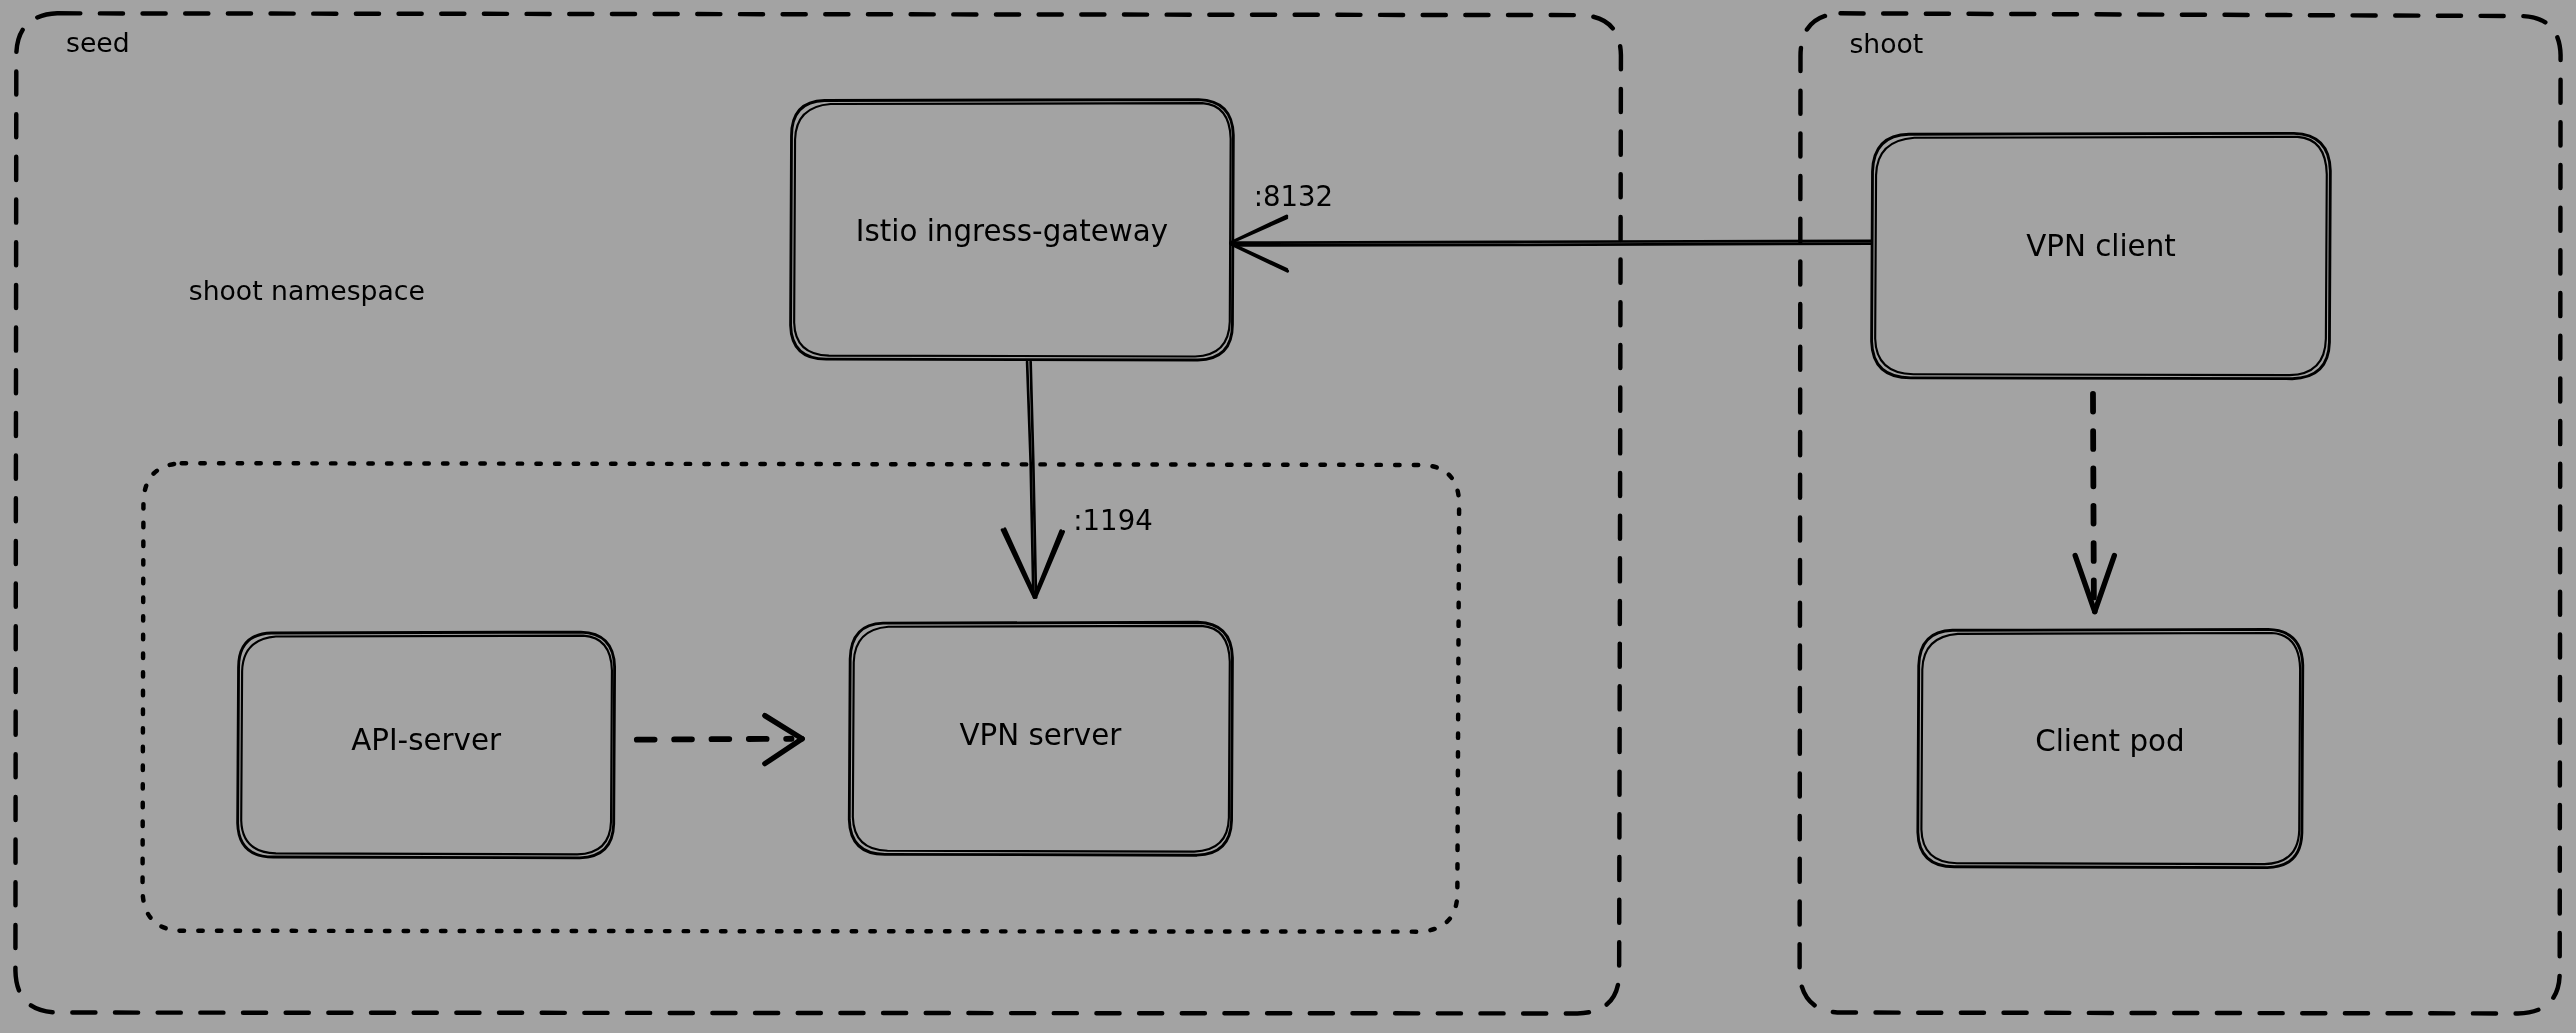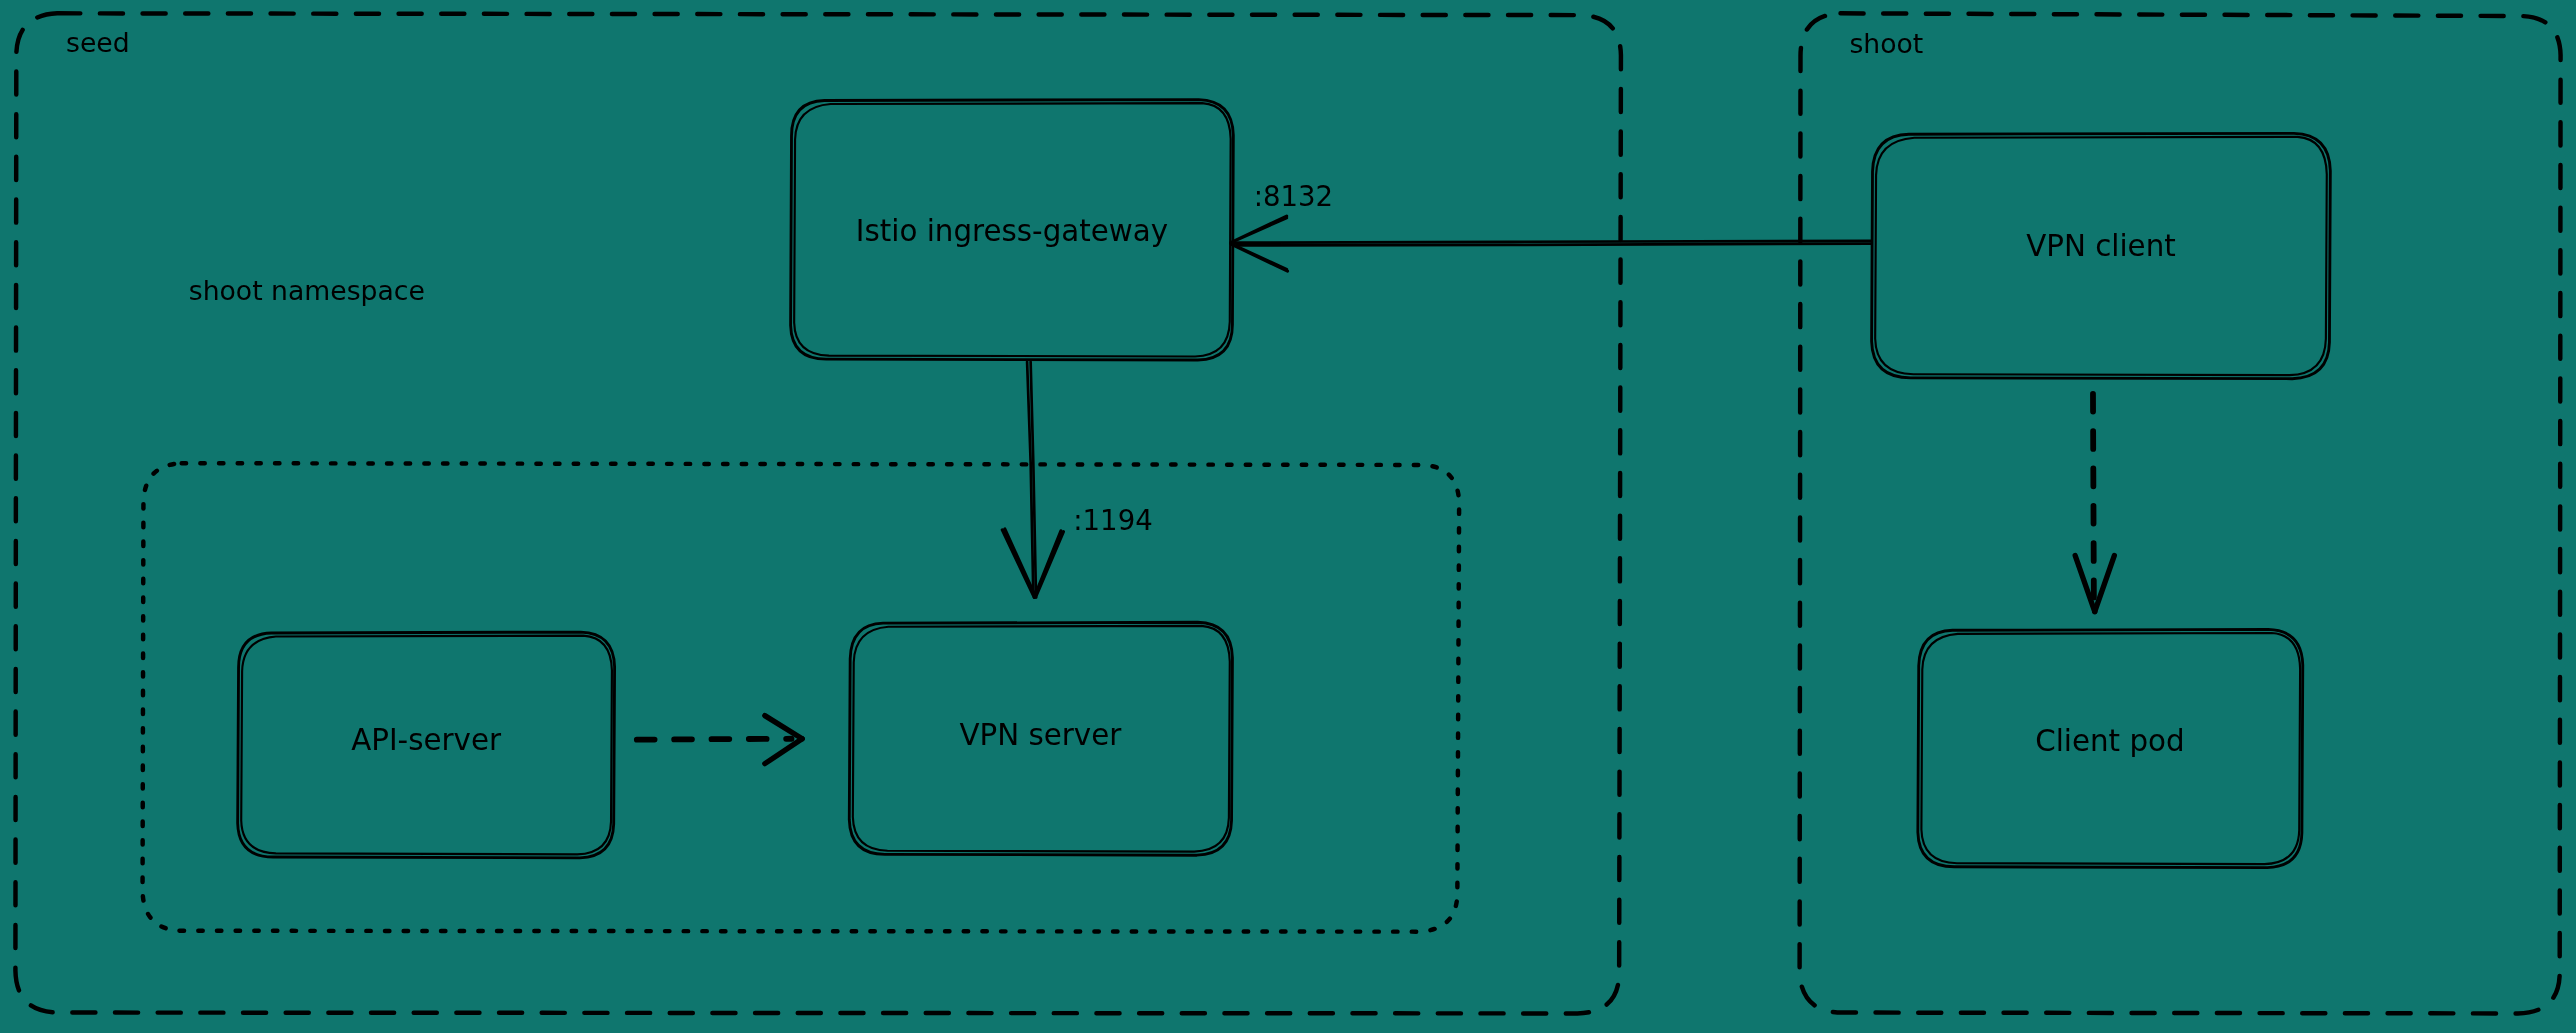--- a/index.html
+++ b/index.html
@@ -10,21 +10,21 @@
   body {
     width: 2576px;
     height: 1033px;
     overflow: hidden;
     font-family: "DejaVu Sans", sans-serif;
   }
   #diagram-root {
     position: relative;
     width: 2576px;
     height: 1033px;
-    background: #0f766e;
+    background: #a3a3a3;
   }
   svg#sketch {
     display: block;
     width: 2576px;
     height: 1033px;
   }
   .stroke {
     fill: none;
     stroke: #000000;
     stroke-linecap: round;

